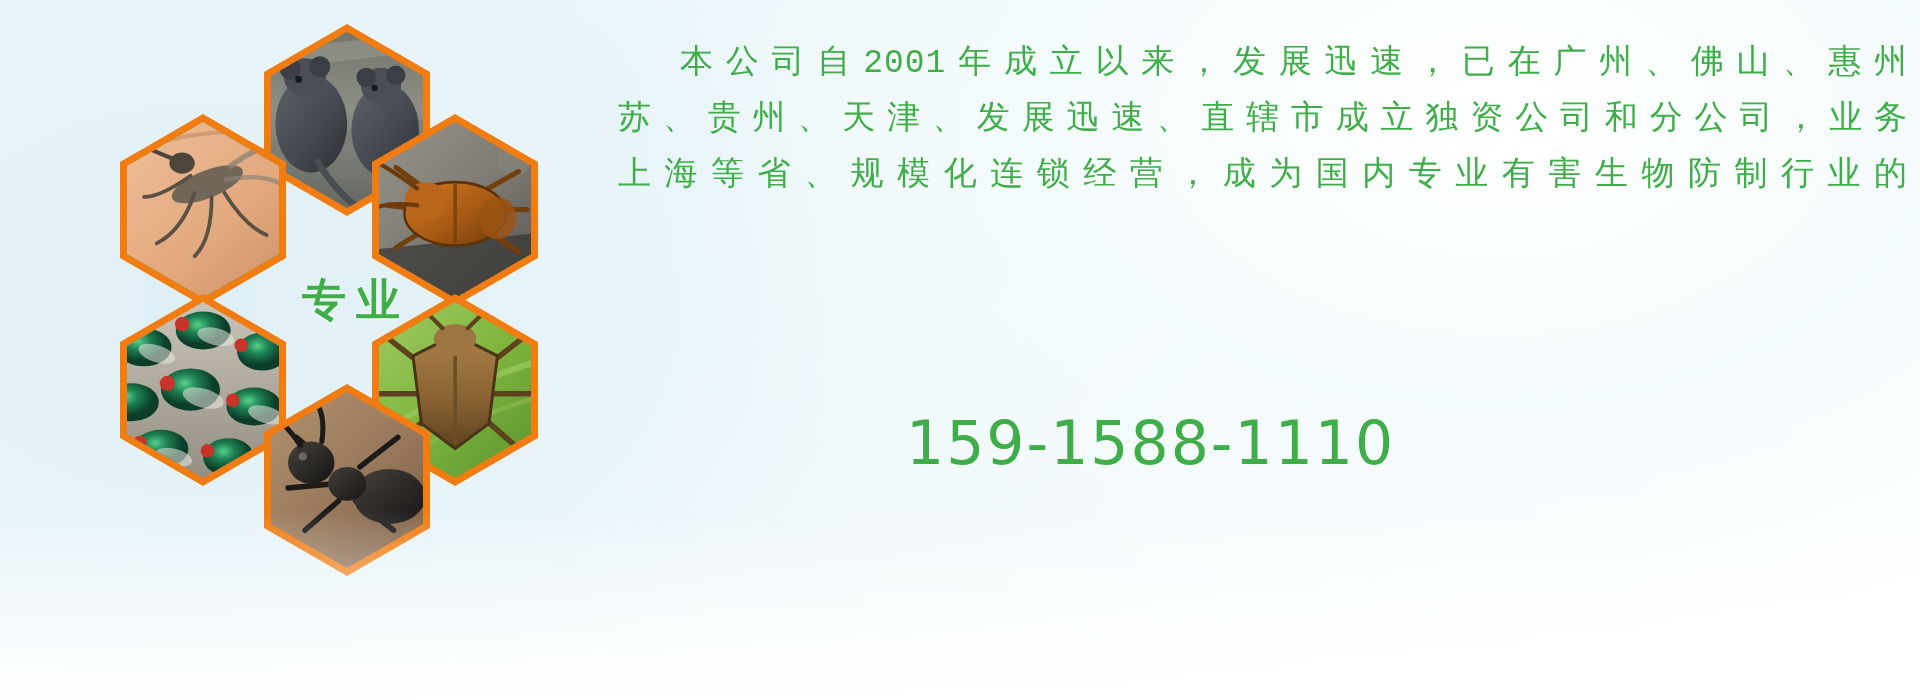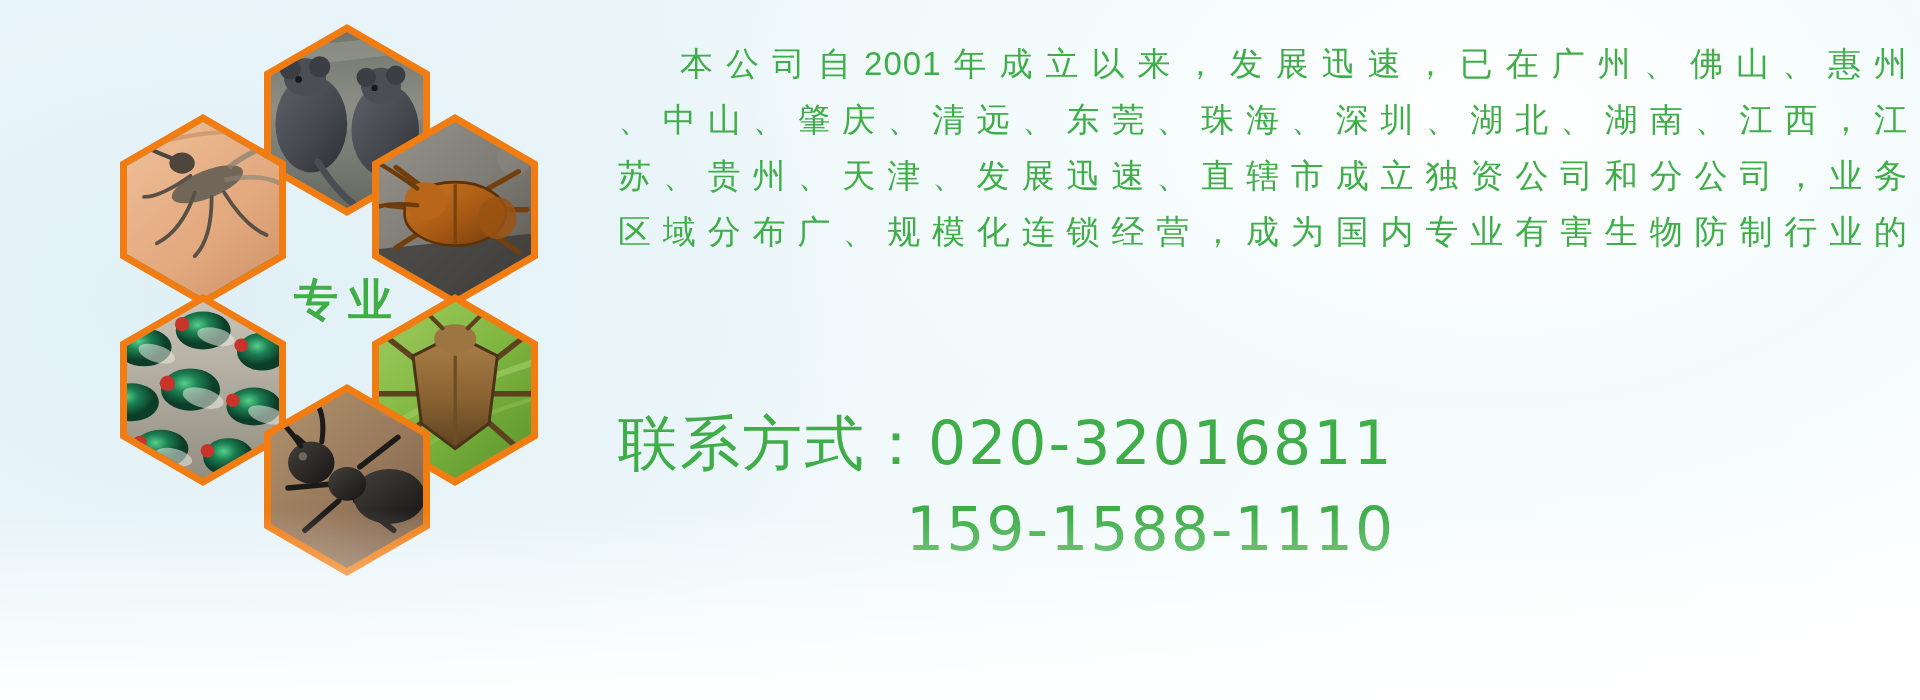--- a/index.html
+++ b/index.html
@@ -70,21 +70,21 @@
   
   .hex-rats      { left: 184px; top: 14px; }
   .hex-roach     { left: 292px; top: 104px; }
   .hex-mosquito  { left: 40px;  top: 104px; }
   .hex-flies     { left: 40px;  top: 284px; }
   .hex-bug       { left: 292px; top: 284px; }
   .hex-ant       { left: 184px; top: 374px; }
 
   .hex-center {
     position: absolute;
-    left: 180px;
+    left: 188px;
     top: 194px;
     width: 166px;
     height: 192px;
     display: flex;
     flex-direction: column;
     align-items: center;
     justify-content: center;
     gap: 12px;
   }
   .hex-center .slogan-line {
@@ -106,21 +106,21 @@
     width: 1290px;
   }
   .copy p {
     margin: 0;
     color: #3fae49;
     font-size: 33px;
     line-height: 56px;
     letter-spacing: 1px;
     text-align: justify;
     text-align-last: justify;
-    font-family: Liberation Sans, sans-serif;
+    font-family: Liberation Mono, monospace;
     font-weight: 500;
   }
   .copy p.para-first { text-indent: 62px; }
   .copy p.para-last  { text-align-last: left; text-align: left; }
 
   .contact {
     position: absolute;
     left: 618px;
     top: 400px;
     width: 1290px;
@@ -373,23 +373,21 @@
       </div>
     </div>
 
     <div class="hex-center">
       <div class="slogan-line">专业</div>
     </div>
   </div>
 
   <div class="copy">
     <p class="para-first">本公司自2001年成立以来，发展迅速，已在广州、佛山、惠州</p>
-    <p>、中山、肇庆、清远、东莞、珠海、深圳、湖北、湖南、江西，江</p>
     <p>苏、贵州、天津、发展迅速、直辖市成立独资公司和分公司，业务</p>
-    <p>区域分布广、规模化连锁经营，成为国内专业有害生物防制行业的</p>
+    <p>上海等省、规模化连锁经营，成为国内专业有害生物防制行业的</p>
   </div>
 
   <div class="contact">
-    <div class="line1">联系方式：020-32016811</div>
     <div class="line2">159-1588-1110</div>
   </div>
 
 </div>
 
 </body></html>

